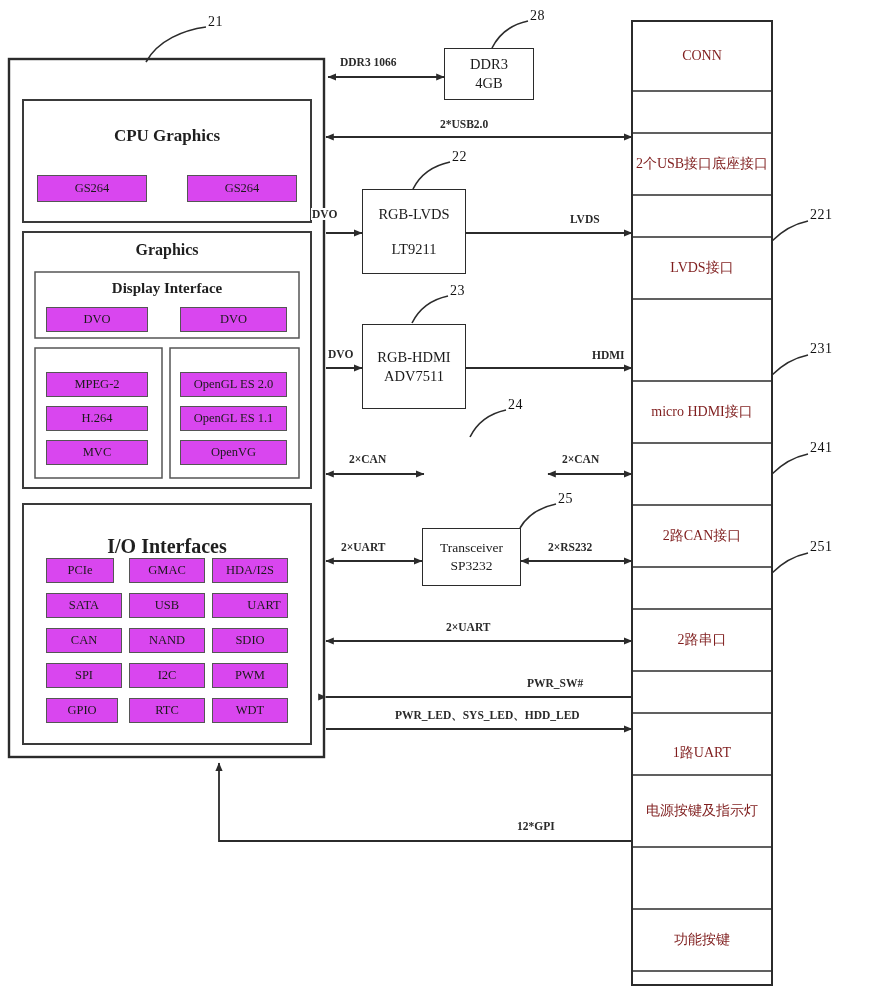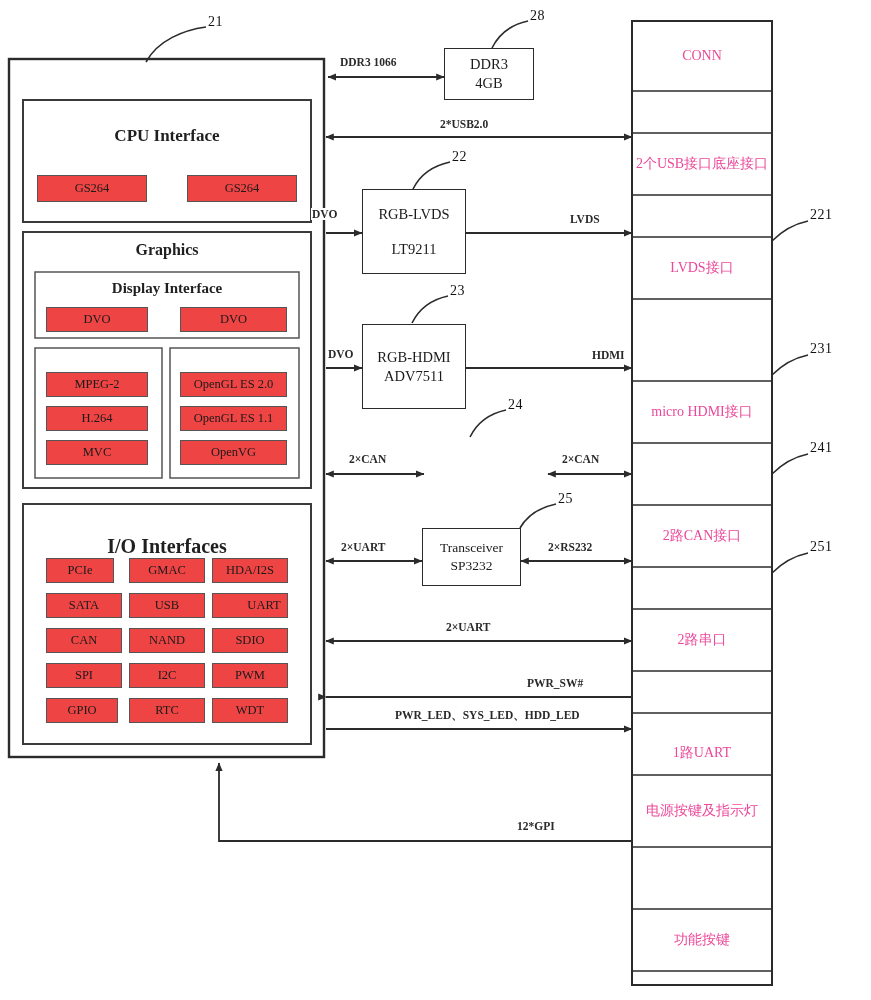--- a/index.html
+++ b/index.html
@@ -6,24 +6,24 @@
   body{width:871px;height:1000px;font-family:"Liberation Serif","DejaVu Serif",serif;color:#1a1a1a;}
   #stage{position:relative;width:871px;height:1000px;overflow:hidden;background:#fff;}
   #svg{position:absolute;left:0;top:0;width:871px;height:1000px;}
   .lbl{position:absolute;font-family:"Liberation Serif","DejaVu Serif",serif;color:#1f1f1f;white-space:nowrap;}
   .box-title{font-weight:bold;text-align:center;}
   .num{position:absolute;font-family:"Liberation Serif","DejaVu Serif",serif;font-size:14px;color:#111;letter-spacing:0.5px;}
   .sig{position:absolute;font-size:11.5px;font-weight:bold;color:#2a2a2a;text-align:center;white-space:nowrap;font-family:"Liberation Serif","DejaVu Serif",serif;}
   .chipbox{position:absolute;box-sizing:border-box;border:1.6px solid #2b2b2b;background:#fff;
            display:flex;flex-direction:column;align-items:center;justify-content:center;
            font-size:14.5px;line-height:1.3;text-align:center;color:#1a1a1a;}
-  .ioitem{position:absolute;box-sizing:border-box;border:1.3px solid #555;background:#ef4444;
+  .ioitem{position:absolute;box-sizing:border-box;border:1.3px solid #555;background:#d946ef;
           display:flex;align-items:center;justify-content:center;font-size:12.5px;color:#1a1a1a;}
   .connrow{position:absolute;box-sizing:border-box;display:flex;align-items:center;justify-content:center;
-           text-align:center;font-size:14px;line-height:1.25;color:#ec4899;}
+           text-align:center;font-size:14px;line-height:1.25;color:#7f1d1d;}
 </style>
 </head>
 <body>
 
 <div id="stage">
 
   <svg id="svg" viewBox="0 0 871 1000">
     <defs>
       <marker id="ar" markerWidth="9" markerHeight="9" refX="8" refY="4.2" orient="auto" markerUnits="userSpaceOnUse">
         <path d="M0,0.6 L8.4,4.2 L0,7.8 z" fill="#2b2b2b"></path>
@@ -118,21 +118,21 @@
   <div class="num" style="left:530px;top:8px;">28</div>
   <div class="num" style="left:452px;top:149px;">22</div>
   <div class="num" style="left:450px;top:283px;">23</div>
   <div class="num" style="left:508px;top:397px;">24</div>
   <div class="num" style="left:558px;top:491px;">25</div>
   <div class="num" style="left:810px;top:207px;">221</div>
   <div class="num" style="left:810px;top:341px;">231</div>
   <div class="num" style="left:810px;top:440px;">241</div>
   <div class="num" style="left:810px;top:539px;">251</div>
 
-  <div class="lbl box-title" style="left:23px;top:126px;width:288px;font-size:17px;">CPU Interface</div>
+  <div class="lbl box-title" style="left:23px;top:126px;width:288px;font-size:17px;">CPU Graphics</div>
   <div class="ioitem" style="left:37px;top:175px;width:110px;height:27px;">
     <span>GS264</span>
   </div>
   <div class="ioitem" style="left:187px;top:175px;width:110px;height:27px;">
     <span>GS264</span>
   </div>
 
   <div class="lbl box-title" style="left:23px;top:241px;width:288px;font-size:16px;">Graphics</div>
   <div class="lbl box-title" style="left:35px;top:280px;width:264px;font-size:15px;">Display Interface</div>
   <div class="ioitem" style="left:46px;top:307px;width:102px;height:25px;">

